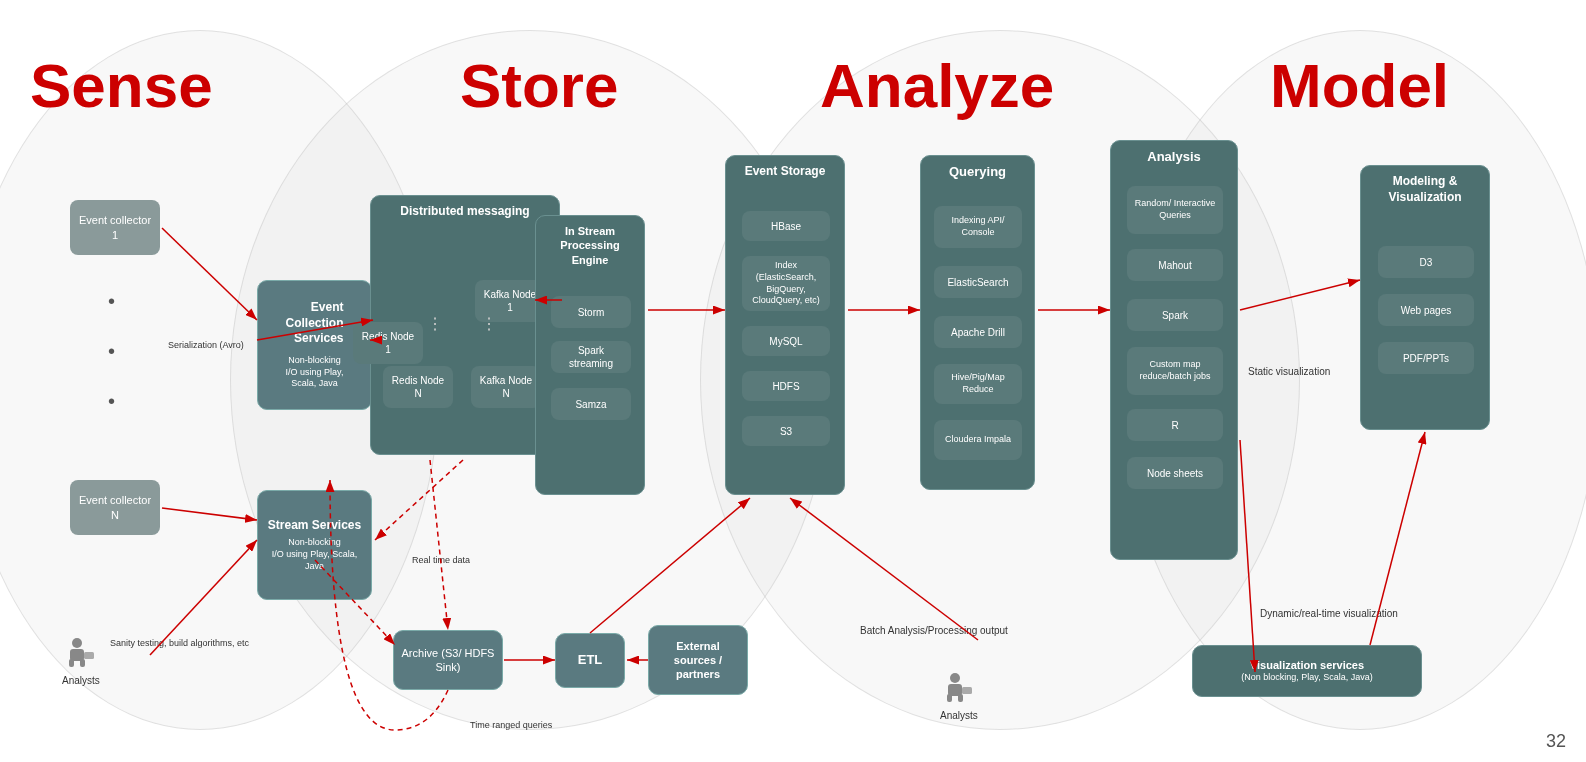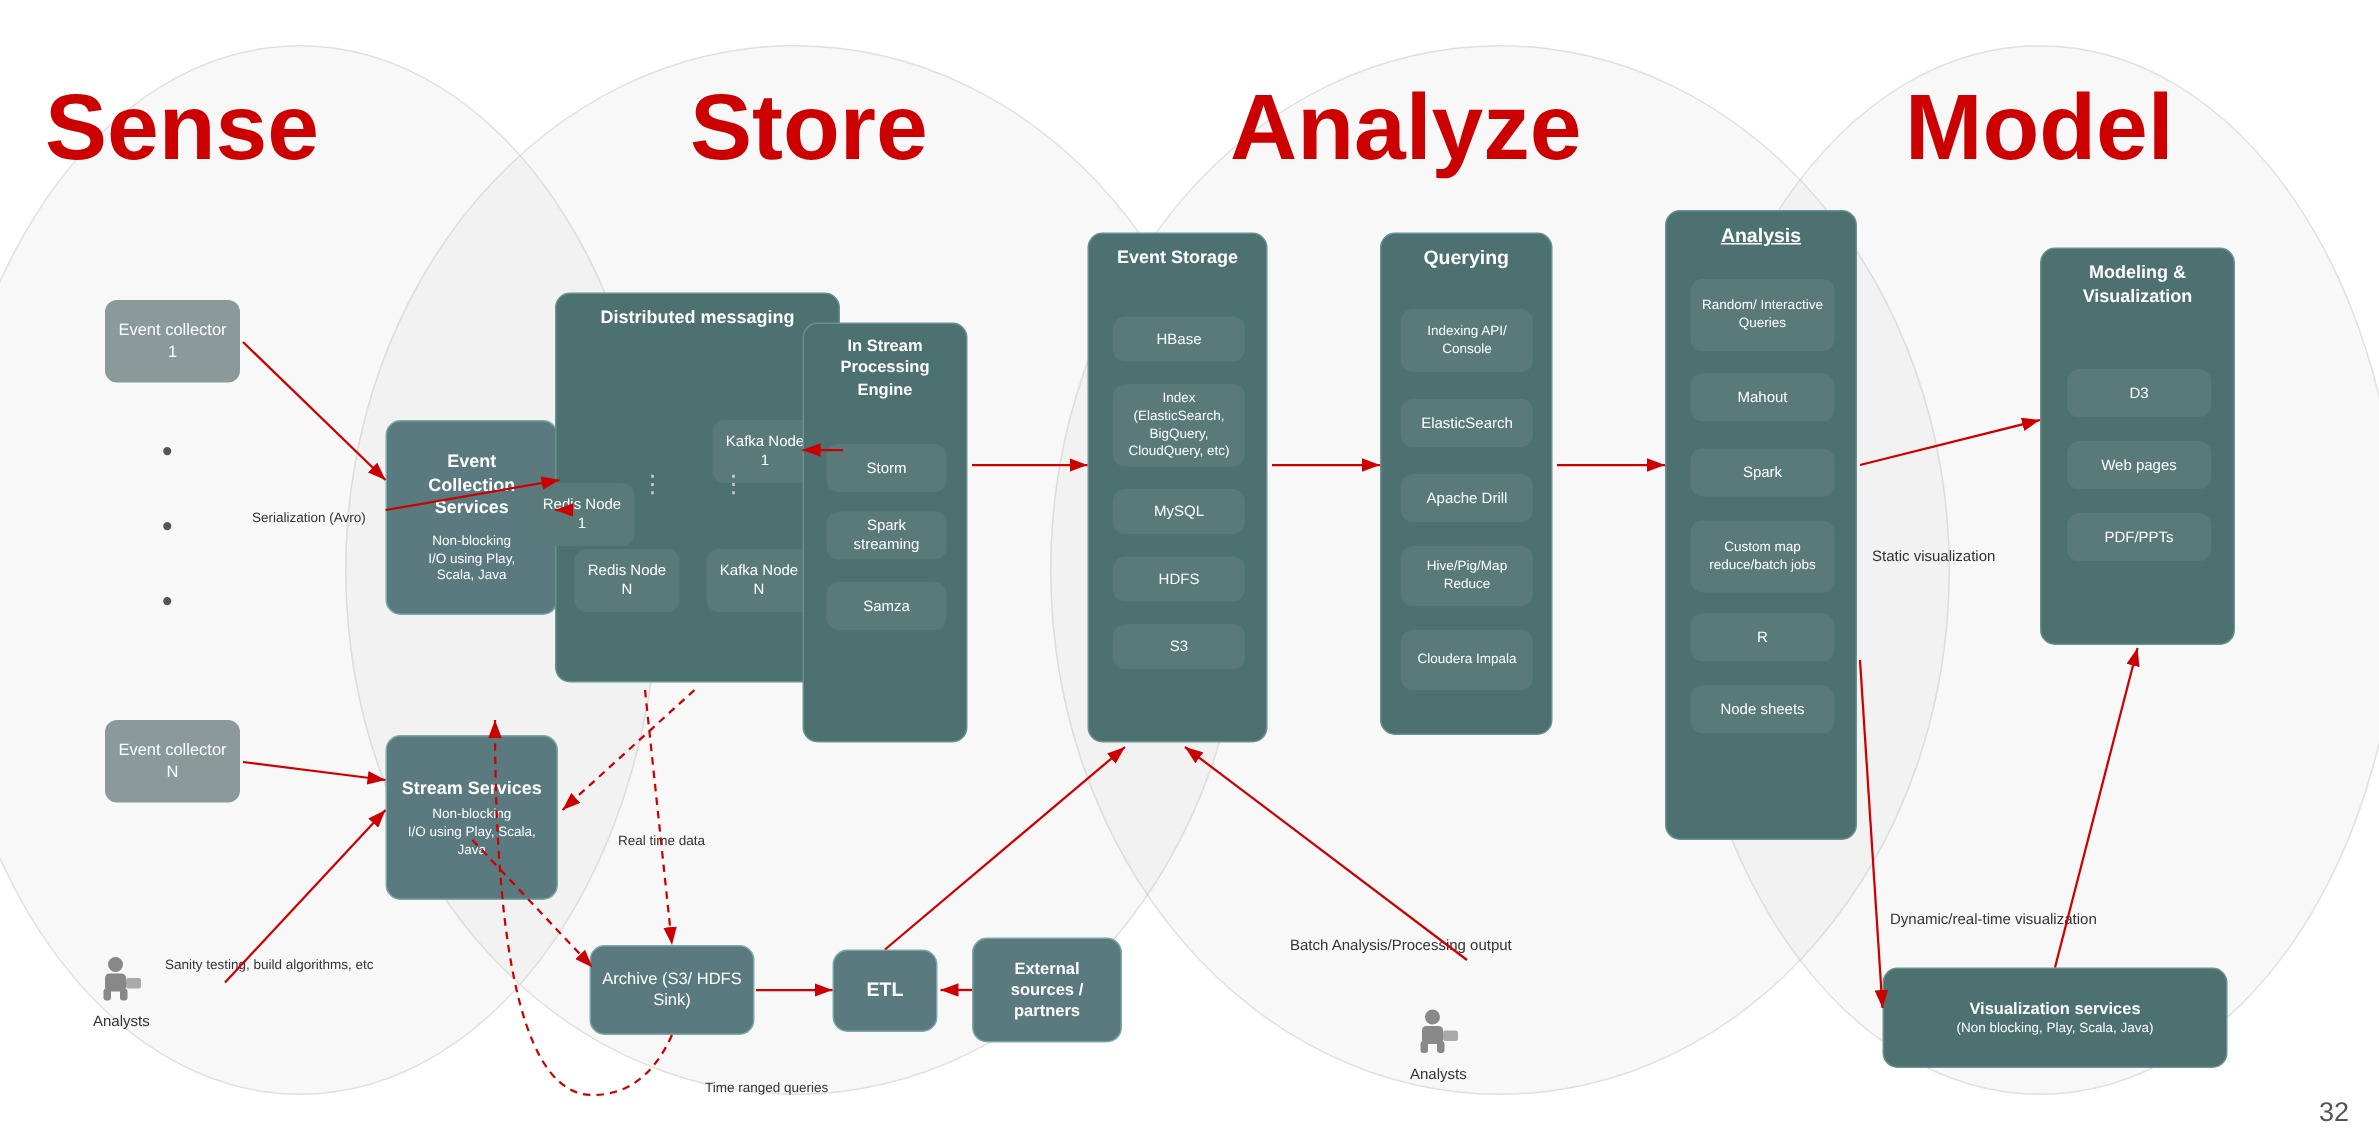--- a/index.html
+++ b/index.html
@@ -112,21 +112,21 @@
 
 <div style="position:absolute;left:108px;top:290px;font-size:20px;color:#555;">•</div>
 <div style="position:absolute;left:108px;top:340px;font-size:20px;color:#555;">•</div>
 <div style="position:absolute;left:108px;top:390px;font-size:20px;color:#555;">•</div>
 
 <div class="small-text" style="left:168px;top:340px;">Serialization
 (Avro)</div>
 
 <div class="box box-outer" style="width:115px;height:130px;left:257px;top:280px;font-size:12px;font-weight:bold;">
   <div>
-    <div style="font-weight:bold;margin-bottom:8px;white-space:pre-line;">Event
+    <div style="font-weight:bold;margin-bottom:8px;white-space:pre-line;text-align:right;">Event
 Collection
 Services</div>
     <div style="font-size:9px;font-weight:normal;white-space:pre-line;">Non-blocking
 I/O using Play,
 Scala, Java</div>
   </div>
 </div>
 
 <div class="box box-outer" style="width:115px;height:110px;left:257px;top:490px;font-size:12px;font-weight:bold;">
   <div>
@@ -197,42 +197,42 @@
 Console</div>
   <div class="box" style="position:absolute;width:88px;height:32px;left:13px;top:110px;font-size:10px;">ElasticSearch</div>
   <div class="box" style="position:absolute;width:88px;height:32px;left:13px;top:160px;font-size:10px;">Apache Drill</div>
   <div class="box" style="position:absolute;width:88px;height:40px;left:13px;top:208px;font-size:9px;">Hive/Pig/Map
 Reduce</div>
   <div class="box" style="position:absolute;width:88px;height:40px;left:13px;top:264px;font-size:9px;">Cloudera
 Impala</div>
 </div>
 
 <div class="box box-large" style="width:128px;height:420px;left:1110px;top:140px;font-size:11px;">
-  <div style="position:absolute;top:8px;left:0;right:0;font-weight:bold;font-size:13px;text-decoration:underline;">Analysis</div>
+  <div style="position:absolute;top:8px;left:0;right:0;font-weight:bold;font-size:13px;">Analysis</div>
   <div class="box" style="position:absolute;width:96px;height:48px;left:16px;top:45px;font-size:9px;">Random/
 Interactive
 Queries</div>
   <div class="box" style="position:absolute;width:96px;height:32px;left:16px;top:108px;font-size:10px;">Mahout</div>
   <div class="box" style="position:absolute;width:96px;height:32px;left:16px;top:158px;font-size:10px;">Spark</div>
   <div class="box" style="position:absolute;width:96px;height:48px;left:16px;top:206px;font-size:9px;">Custom map
 reduce/batch
 jobs</div>
   <div class="box" style="position:absolute;width:96px;height:32px;left:16px;top:268px;font-size:10px;">R</div>
   <div class="box" style="position:absolute;width:96px;height:32px;left:16px;top:316px;font-size:10px;">Node sheets</div>
 </div>
 
 <div class="box box-large" style="width:130px;height:265px;left:1360px;top:165px;font-size:11px;">
   <div style="position:absolute;top:8px;left:0;right:0;text-align:center;font-weight:bold;font-size:12px;white-space:pre-line;">Modeling &amp;
 Visualization</div>
   <div class="box" style="position:absolute;width:96px;height:32px;left:17px;top:80px;font-size:10px;">D3</div>
   <div class="box" style="position:absolute;width:96px;height:32px;left:17px;top:128px;font-size:10px;">Web pages</div>
   <div class="box" style="position:absolute;width:96px;height:32px;left:17px;top:176px;font-size:10px;">PDF/PPTs</div>
 </div>
 
-<div class="box box-large" style="width:230px;height:67px;left:1255px;top:645px;font-size:11px;font-weight:bold;">
+<div class="box box-large" style="width:230px;height:52px;left:1192px;top:645px;font-size:11px;font-weight:bold;">
   <div style="text-align:center;">
     <div style="font-weight:bold;">Visualization services</div>
     <div style="font-size:9px;font-weight:normal;">(Non blocking, Play, Scala, Java)</div>
   </div>
 </div>
 
 <div class="small-text" style="left:412px;top:555px;font-size:9px;">Real time data</div>
 <div class="small-text" style="left:470px;top:720px;font-size:9px;text-align:center;">Time ranged queries</div>
 <div class="small-text" style="left:860px;top:625px;font-size:10px;">Batch Analysis/Processing output</div>
 <div class="small-text" style="left:1260px;top:608px;font-size:10px;">Dynamic/real-time visualization</div>

